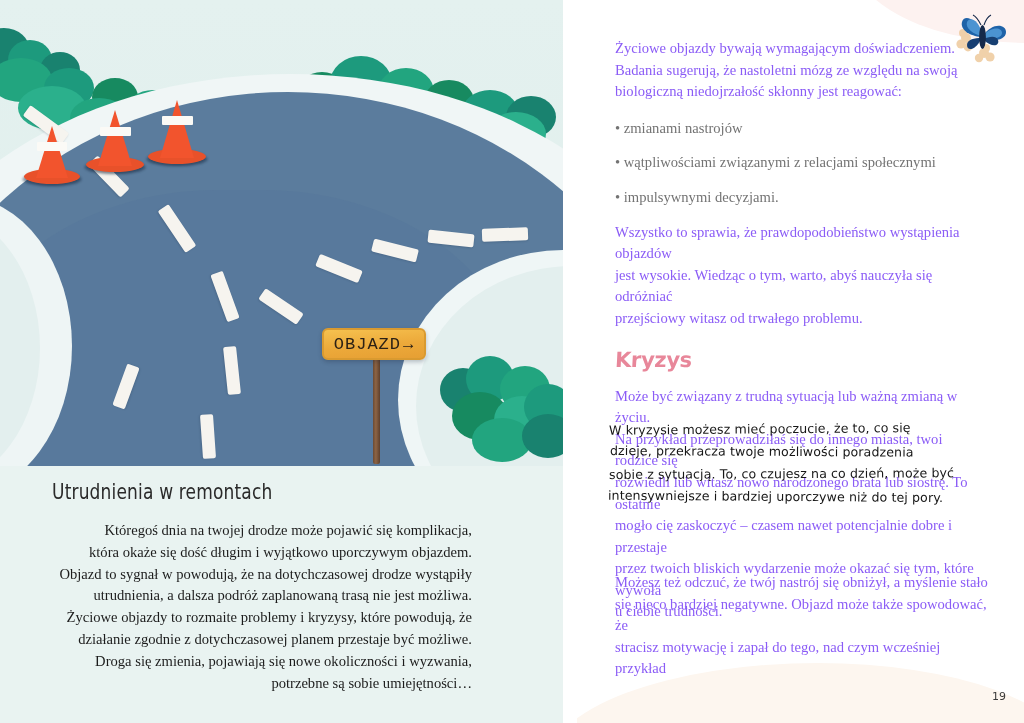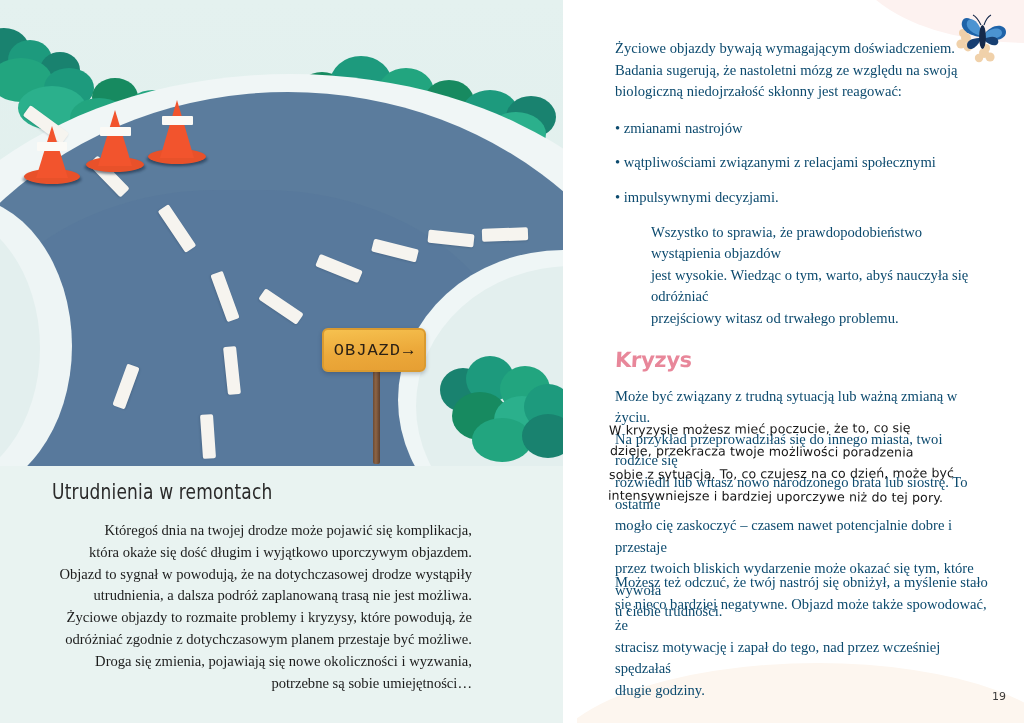--- a/index.html
+++ b/index.html
@@ -204,28 +204,28 @@
   #right-content {
     position: absolute;
     left: 38px;
     top: 38px;
     width: 372px;
   }
   .r-par {
     font-family: "Liberation Serif", serif;
     font-size: 14.6px;
     line-height: 21.6px;
-    color: #0c4a6e;
+    color: #8b5cf6;
     margin-bottom: 15px;
   }
   .r-bullet {
     font-family: "Liberation Serif", serif;
     font-size: 14.6px;
     line-height: 21.6px;
-    color: #0c4a6e;
+    color: #737373;
     margin-bottom: 13px;
   }
   .r-head {
     font-family: "DejaVu Sans", "Liberation Sans", sans-serif;
     font-size: 21px;
     font-weight: 700;
     color: #e8879a;
     letter-spacing: -.3px;
     margin: 18px 0 14px 0;
     transform: skewX(-3deg);
@@ -351,38 +351,38 @@
 
       <div class="cone" style="left:148px; top:86px; width:58px; height:78px;">
         <div class="cone-shadow" style="left:-2px; width:62px; height:13px;"></div>
         <div class="cone-base" style="width:58px; height:15px;"></div>
         <div class="cone-body" style="border-left-width:17px; border-right-width:17px; border-bottom-width:58px;"></div>
         <div class="cone-stripe" style="left:14px; top:30px; width:31px; height:9px;"></div>
       </div>
 
       <div id="sign" style="left:322px; top:328px; width:110px; height:136px;">
         <div class="sign-post" style="left:51px; top:10px; height:126px;"></div>
-        <div class="sign-plate" style="left:0; top:0; width:104px; height:44px;">
+        <div class="sign-plate" style="left:0; top:0; width:104px; height:32px;">
           <span class="sign-text">
             <span>OBJAZD</span>
               <span class="sign-arrow">→</span>
           </span>
         </div>
       </div>
     </div>
 
     <div id="left-text">
       <div class="head-hand">Utrudnienia w remontach</div>
       <div class="body-par">
         <div>Któregoś dnia na twojej drodze może pojawić się komplikacja,</div>
         <div>która okaże się dość długim i wyjątkowo uporczywym objazdem.</div>
         <div>Objazd to sygnał w powodują, że na dotychczasowej drodze wystąpiły</div>
         <div>utrudnienia, a dalsza podróż zaplanowaną trasą nie jest możliwa.</div>
         <div>Życiowe objazdy to rozmaite problemy i kryzysy, które powodują, że</div>
-        <div>odróżniać zgodnie z dotychczasowym planem przestaje być możliwe.</div>
+        <div>działanie zgodnie z dotychczasowej planem przestaje być możliwe.</div>
         <div>Droga się zmienia, pojawiają się nowe okoliczności i wyzwania,</div>
         <div>potrzebne są sobie umiejętności…</div>
       </div>
     </div>
   </div>
 
   <div id="gutter"></div>
 
   <div id="right-page">
 
@@ -415,21 +415,21 @@
       <div class="r-par">
         <div>Życiowe objazdy bywają wymagającym doświadczeniem.</div>
         <div>Badania sugerują, że nastoletni mózg ze względu na swoją</div>
         <div>biologiczną niedojrzałość skłonny jest reagować:</div>
       </div>
 
       <div class="r-bullet">• zmianami nastrojów</div>
       <div class="r-bullet">• wątpliwościami związanymi z relacjami społecznymi</div>
       <div class="r-bullet">• impulsywnymi decyzjami.</div>
 
-      <div class="r-par" style="margin-top:4px;margin-left:36px;">
+      <div class="r-par" style="margin-top:4px;">
         <div>Wszystko to sprawia, że prawdopodobieństwo wystąpienia objazdów</div>
         <div>jest wysokie. Wiedząc o tym, warto, abyś nauczyła się odróżniać</div>
         <div>przejściowy witasz od trwałego problemu.</div>
       </div>
 
       <div class="r-head">Kryzys</div>
 
       <div class="r-par">
         <div>Może być związany z trudną sytuacją lub ważną zmianą w życiu.</div>
         <div>Na przykład przeprowadziłaś się do innego miasta, twoi rodzice się</div>
@@ -444,20 +444,19 @@
       <div class="hand-line">W kryzysie możesz mieć poczucie, że to, co się</div>
       <div class="hand-line">dzieje, przekracza twoje możliwości poradzenia</div>
       <div class="hand-line">sobie z sytuacją. To, co czujesz na co dzień, może być</div>
       <div class="hand-line">intensywniejsze i bardziej uporczywe niż do tej pory.</div>
     </div>
 
     <div id="tail-block">
       <div class="r-par">
         <div>Możesz też odczuć, że twój nastrój się obniżył, a myślenie stało</div>
         <div>się nieco bardziej negatywne. Objazd może także spowodować, że</div>
-        <div>stracisz motywację i zapał do tego, nad przez wcześniej spędzałaś</div>
-        <div>długie godziny.</div>
+        <div>stracisz motywację i zapał do tego, nad czym wcześniej przykład</div>
       </div>
     </div>
 
     <div id="page-number">19</div>
   </div>
 </div>
 
 </body></html>

